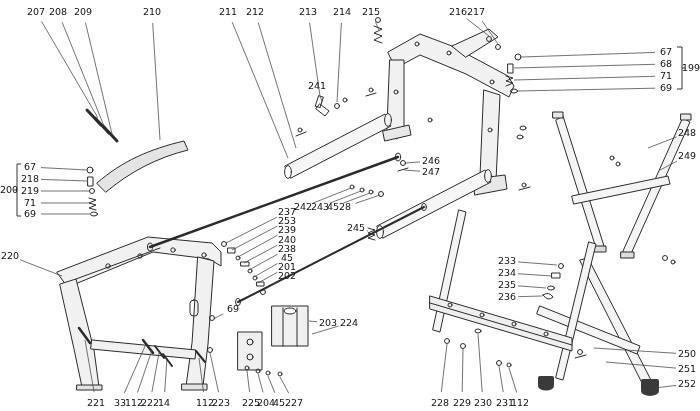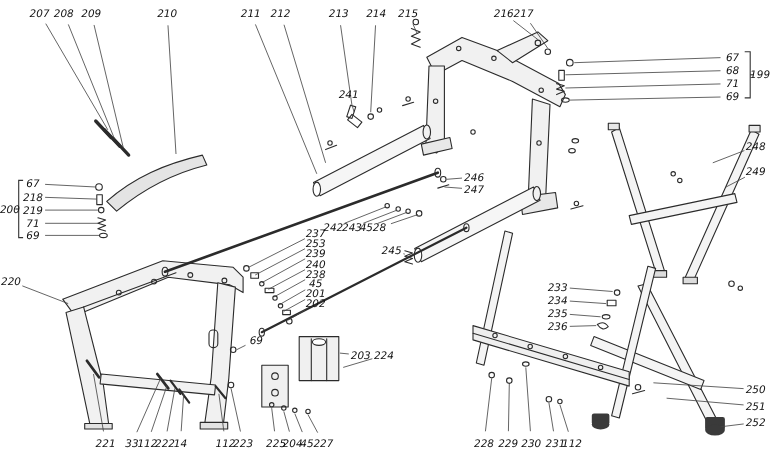--- a/index.html
+++ b/index.html
@@ -2,21 +2,20 @@
 <html><head>
 <meta charset="utf-8">
 <style>
   html,body{margin:0;padding:0;background:#9a9a9a;}
   .stage{
     position:relative;
     width:700px;height:411px;
     background:#ffffff;
     overflow:hidden;
     font-family:"DejaVu Sans", sans-serif;
-    font-style:italic;
   }
   .stage svg{position:absolute;left:0;top:0;}
   #label-layer text{
     font-family:"DejaVu Sans", sans-serif;
     font-size:9.5px;
     text-anchor:middle;
   }
   #leader-lines line{stroke:#444;stroke-width:0.75;}
   #brackets path, #brackets line{stroke:#333;stroke-width:1;fill:none;}
 </style>

